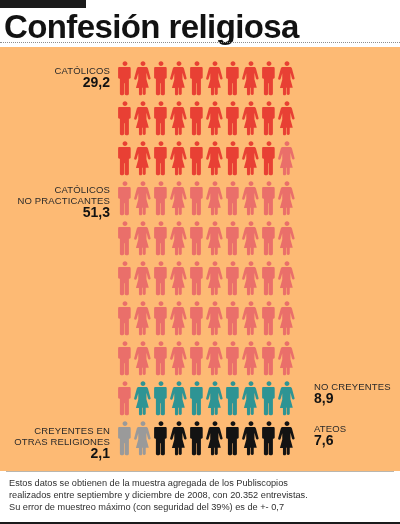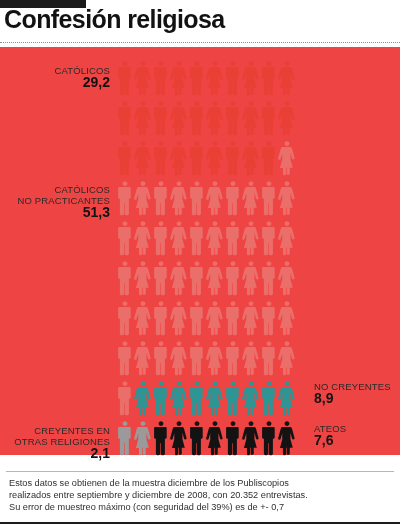--- a/index.html
+++ b/index.html
@@ -26,22 +26,22 @@
     position: absolute;
     left: 0;
     top: 0;
     width: 86px;
     height: 8px;
     background: #1b1b1b;
   }
   .page-title {
     position: absolute;
     left: 4px;
-    top: 5px;
-    font-size: 25px;
+    top: 13px;
+    font-size: 33px;
     font-weight: bold;
     color: #121212;
     letter-spacing: -0.6px;
     line-height: 28px;
     white-space: nowrap;
   }
   .dotted-rule {
     position: absolute;
     left: 0;
     top: 42px;
@@ -49,22 +49,22 @@
     height: 0;
     border-top: 1px dotted #8d8d8d;
   }
 
   
   .panel {
     position: absolute;
     left: 0;
     top: 47px;
     width: 400px;
-    height: 408px;
-    background: #ef4444;
+    height: 474px;
+    background: #fdba74;
   }
 
   
   .grid {
     position: absolute;
     left: 116px;
     top: 12px;
     width: 180px;
     display: grid;
     grid-template-columns: repeat(10, 18px);
@@ -692,20 +692,20 @@
     <div class="label left-align lbl-ateos">
       <span class="ltext">ATEOS</span>
       <span class="lval">7,6</span>
     </div>
 
   </div>
 
   <div class="footer">
     <div class="footer-rule-top"></div>
     <div class="footnote">
-      <span>Estos datos se obtienen de la muestra diciembre de los Publiscopios</span>
+      <span>Estos datos se obtienen de la muestra agregada de los Publiscopios</span>
       <span>realizados entre septiembre y diciembre de 2008, con 20.352 entrevistas.</span>
       <span>Su error de muestreo máximo (con seguridad del 39%) es de  +- 0,7</span>
     </div>
     <div class="footer-rule-bottom"></div>
   </div>
 
 </div>
 
 </body></html>

